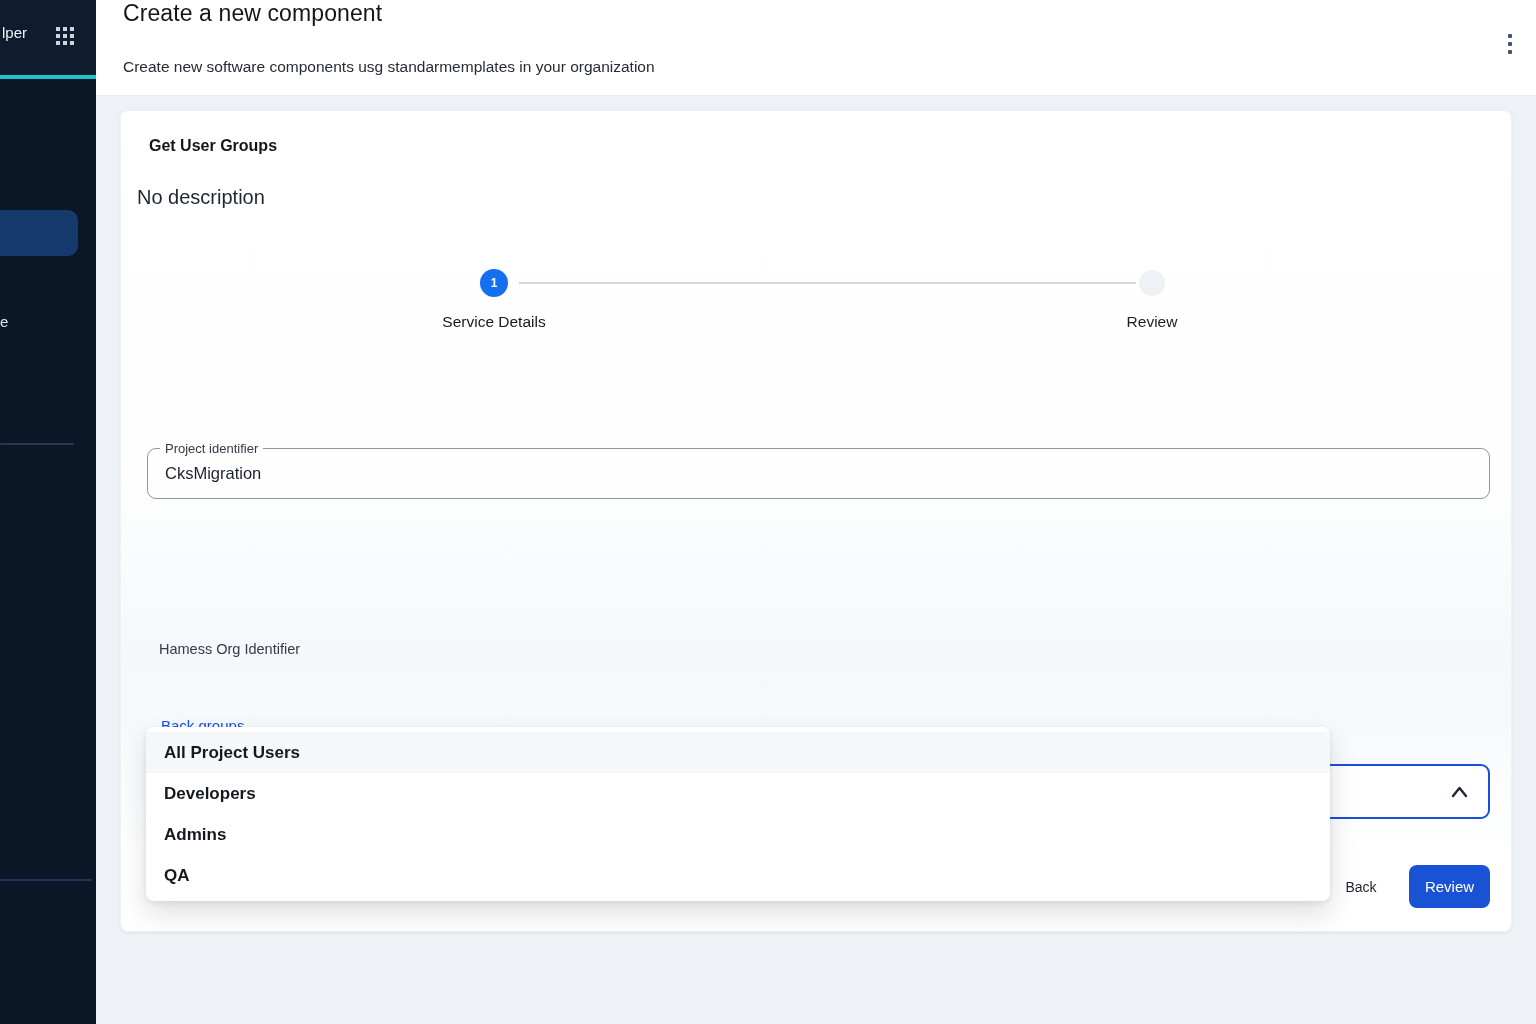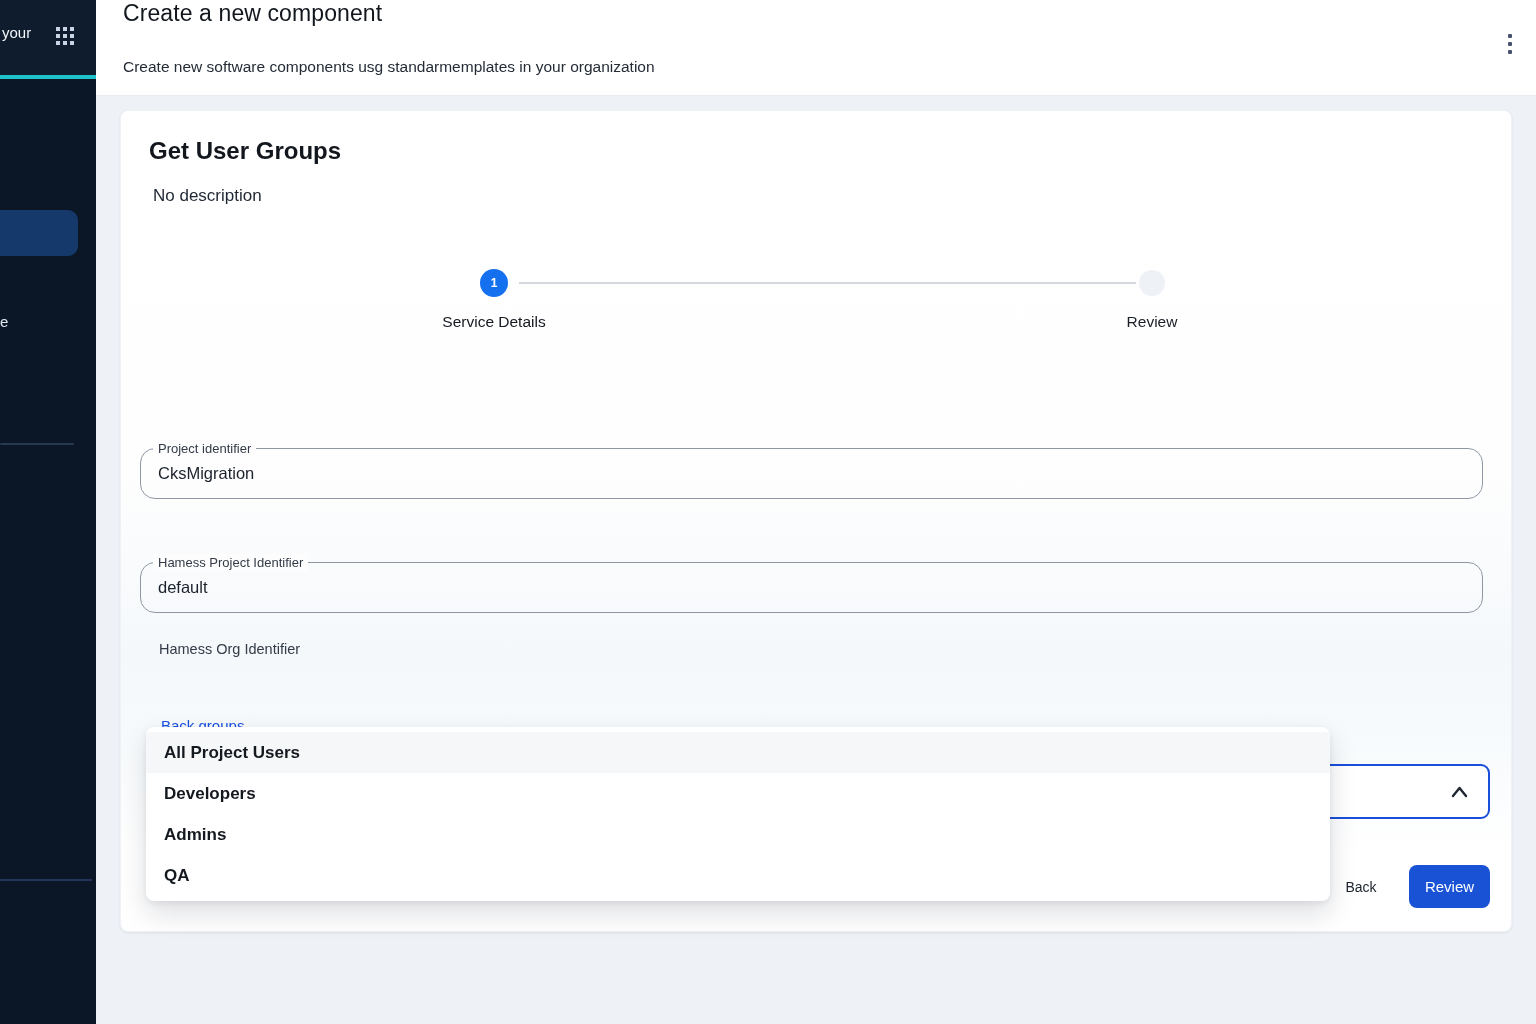--- a/index.html
+++ b/index.html
@@ -62,22 +62,22 @@
   }
   .kebab-icon span { width: 4px; height: 4px; border-radius: 1px; background: #46536e; }
 
   
   .card {
     position: absolute; left: 24px; top: 110px; width: 1392px; height: 822px;
     background: linear-gradient(180deg, #ffffff 0%, #fefefe 44%, #f5f8fb 66%, #f7fafc 76%, #ffffff 90%);
     border: 1px solid #eef1f5; border-radius: 8px;
     box-shadow: 0 1px 3px rgba(16,24,40,.07);
   }
-  .card-title { position: absolute; left: 28px; top: 26px; font-size: 24px; font-weight: bold; color: #12161d; }
-  .card-desc  { position: absolute; left: 32px; top: 75px; font-size: 17px; color: #1f2733; }
+  .card-title { position: absolute; left: 28px; top: 26px; font-size: 16px; font-weight: bold; color: #12161d; }
+  .card-desc  { position: absolute; left: 16px; top: 75px; font-size: 20px; color: #1f2733; }
 
   
   .step-circle-active {
     position: absolute; left: 359px; top: 158px; width: 28px; height: 28px;
     border-radius: 50%; background: #1570ef; color: #ffffff;
     display: flex; align-items: center; justify-content: center;
     font-size: 12px; font-weight: bold;
   }
   .step-connector { position: absolute; left: 398px; top: 171px; width: 617px; height: 2px; background: #d4d8de; }
   .step-circle-upcoming {
@@ -88,22 +88,22 @@
     position: absolute; left: 299px; top: 202px; width: 148px; text-align: center;
     font-size: 15.5px; font-weight: normal; color: #14181f;
   }
   .step-label-upcoming {
     position: absolute; left: 971px; top: 202px; width: 120px; text-align: center;
     font-size: 15.5px; color: #1a1f28;
   }
 
   
   .outlined-field {
-    position: absolute; left: 19px; width: 1343px; height: 51px;
-    border: 1px solid #8f97a4; border-radius: 15px; background: transparent;
+    position: absolute; left: 26px; width: 1343px; height: 51px;
+    border: 1px solid #8f97a4; border-radius: 9px; background: transparent;
   }
   .field-1 { top: 337px; }
   .field-2 { top: 451px; }
   .field-label {
     position: absolute; left: 12px; top: -9px; padding: 0 5px;
     font-size: 13px; color: #333b48; background: #fdfdfe; line-height: 17px;
   }
   .field-value {
     position: absolute; left: 17px; top: 0; height: 100%;
     display: flex; align-items: center; font-size: 16.5px; color: #1c222c;
@@ -149,21 +149,21 @@
     height: 41px; display: flex; align-items: center; padding-left: 18px;
     font-size: 17px; font-weight: bold; color: #14181f; cursor: pointer;
   }
   .dropdown-option.selected { background: #f6f7f9; }
 </style>
 </head>
 <body>
 
 <aside class="sidebar">
   <div class="sidebar-header">
-    <span class="brand-text">your</span>
+    <span class="brand-text">lper</span>
     <span class="grid-icon">
       <span></span>
         <span></span>
         <span></span>
         <span></span>
         <span></span>
         <span></span>
         <span></span>
         <span></span>
         <span></span>
@@ -196,24 +196,20 @@
     <div class="step-connector"></div>
     <div class="step-circle-upcoming"></div>
     <div class="step-label-active">Service Details</div>
     <div class="step-label-upcoming">Review</div>
 
     <div class="outlined-field field-1">
       <span class="field-label">Project identifier</span>
       <span class="field-value">CksMigration</span>
     </div>
 
-    <div class="outlined-field field-2">
-      <span class="field-label">Hamess Project Identifier</span>
-      <span class="field-value">default</span>
-    </div>
 
     <div class="org-label">Hamess Org Identifier</div>
 
     <a class="user-groups-link">Back groups</a>
 
     <div class="select-box">
       <span class="select-value">All Project Users</span>
       <svg class="chevron-up-icon" viewBox="0 0 17 14">
         <polyline points="2,11 8.5,3 15,11" fill="none" stroke="#1f2733" stroke-width="2.4" stroke-linecap="round" stroke-linejoin="round"></polyline>
       </svg>

